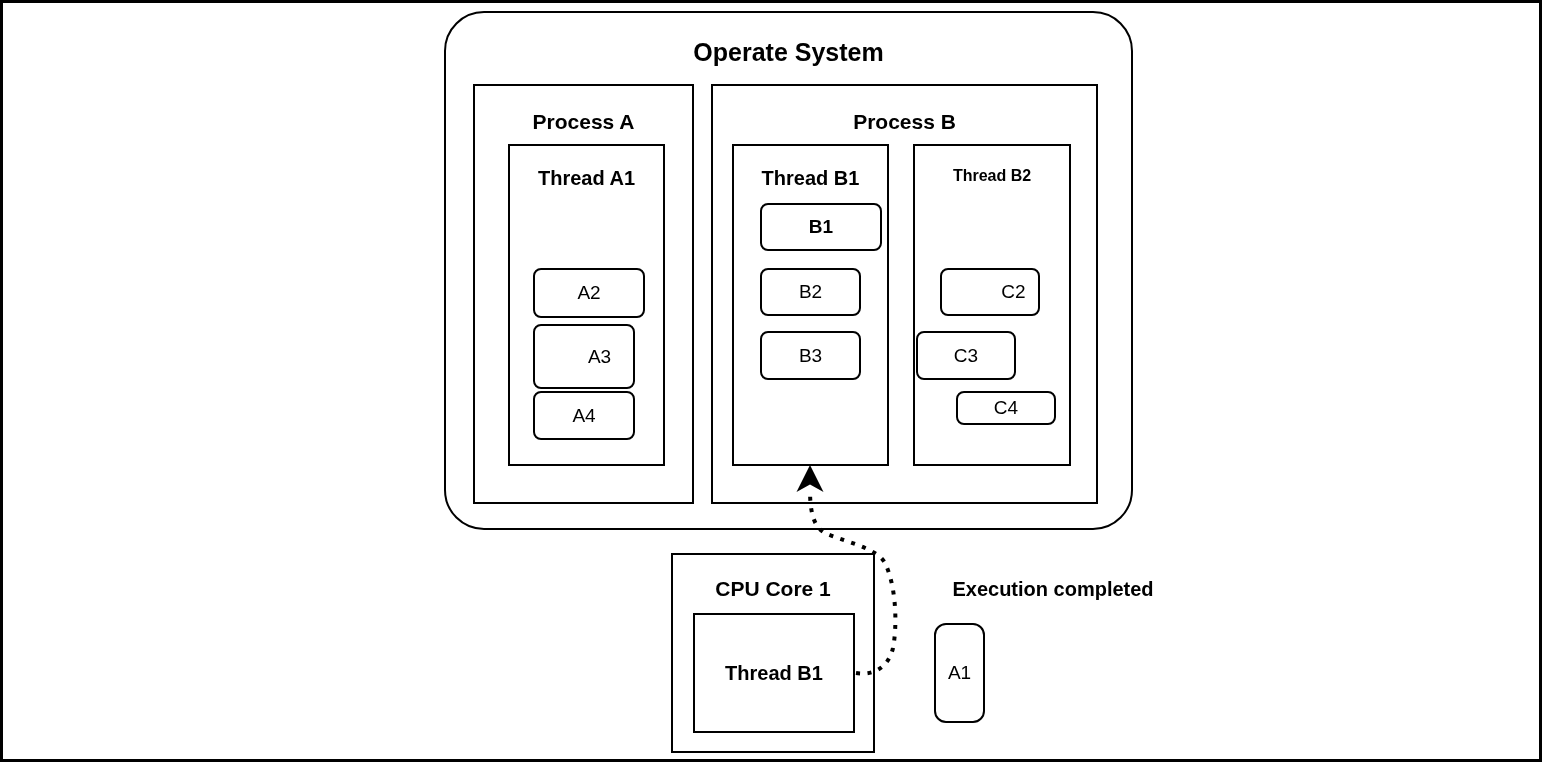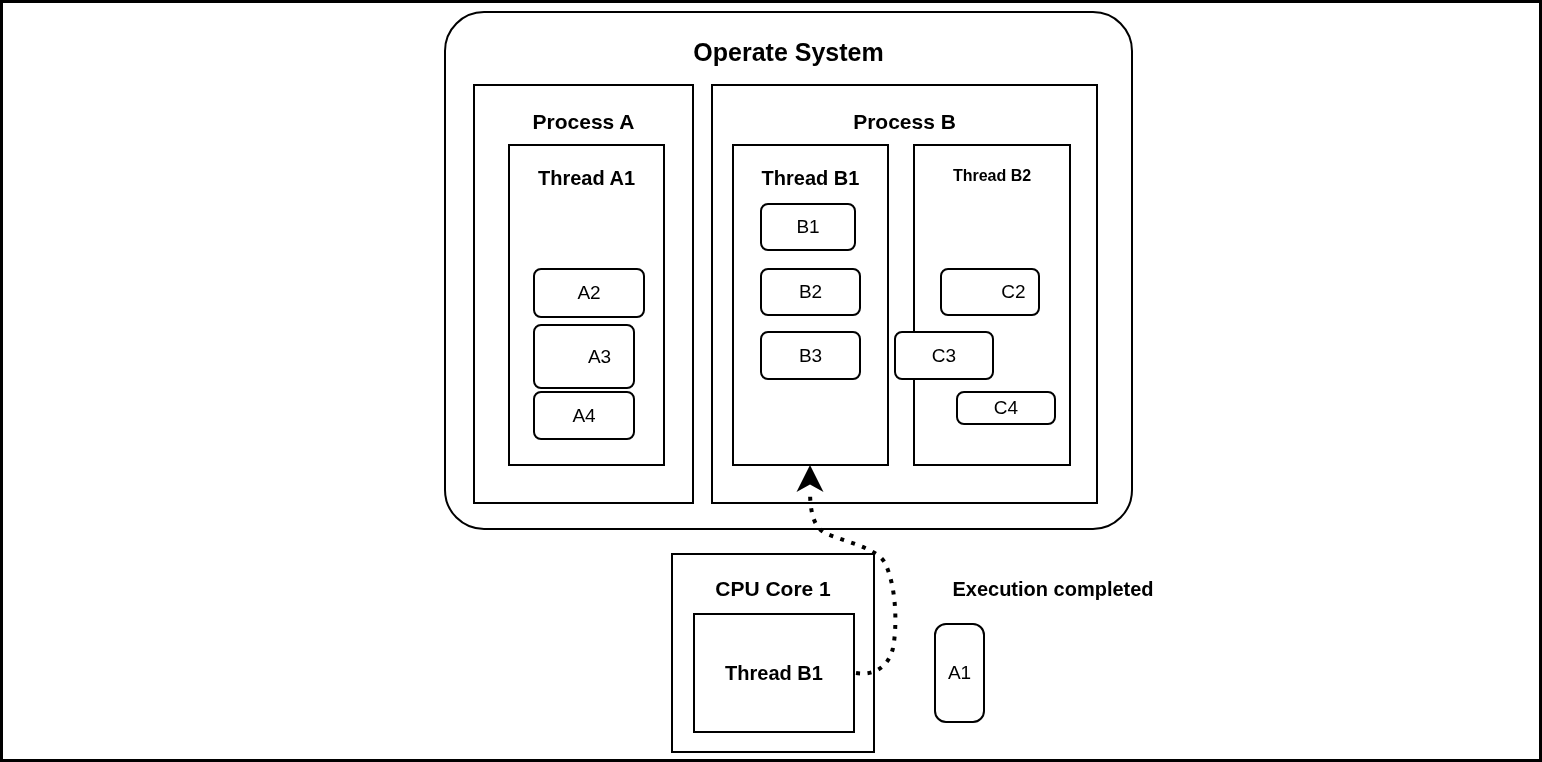--- a/index.html
+++ b/index.html
@@ -84,29 +84,29 @@
   <div class="task" style="left:530px; top:321px; width:102px; height:65px;padding-left:31px;">A3</div>
   <div class="task" style="left:530px; top:388px; width:102px; height:49px;">A4</div>
 
   <div class="box" style="left:708px; top:81px; width:387px; height:420px;">
     <div class="title" style="top:16px; font-size:21px;">Process B</div>
   </div>
 
   <div class="box" style="left:729px; top:141px; width:157px; height:322px;">
     <div class="title" style="top:13px; font-size:20px;">Thread B1</div>
   </div>
-  <div class="task" style="left:757px; top:200px; width:96px; height:48px;">B1</div>
+  <div class="task" style="left:757px; top:200px; width:122px; height:48px;font-weight:bold;">B1</div>
   <div class="task" style="left:757px; top:265px; width:101px; height:48px;">B2</div>
   <div class="task" style="left:757px; top:328px; width:101px; height:49px;">B3</div>
 
   <div class="box" style="left:910px; top:141px; width:158px; height:322px;">
     <div class="title" style="top:13px; font-size:16px;">Thread B2</div>
   </div>
   <div class="task" style="left:937px; top:265px; width:100px; height:48px;padding-left:47px;">C2</div>
-  <div class="task" style="left:891px; top:328px; width:100px; height:49px;">C3</div>
+  <div class="task" style="left:913px; top:328px; width:100px; height:49px;">C3</div>
   <div class="task" style="left:953px; top:388px; width:100px; height:34px;">C4</div>
 
   <div class="box" style="left:668px; top:550px; width:204px; height:200px;">
     <div class="title" style="top:14px; font-size:21px;">CPU Core 1</div>
   </div>
   <div class="box" style="left:690px; top:610px; width:162px; height:120px;">
     <div class="thread-center-label">Thread B1</div>
   </div>
 
   <div class="title" style="left:920px; top:567px; right:auto; width:260px; font-size:20px;">Execution completed</div>

